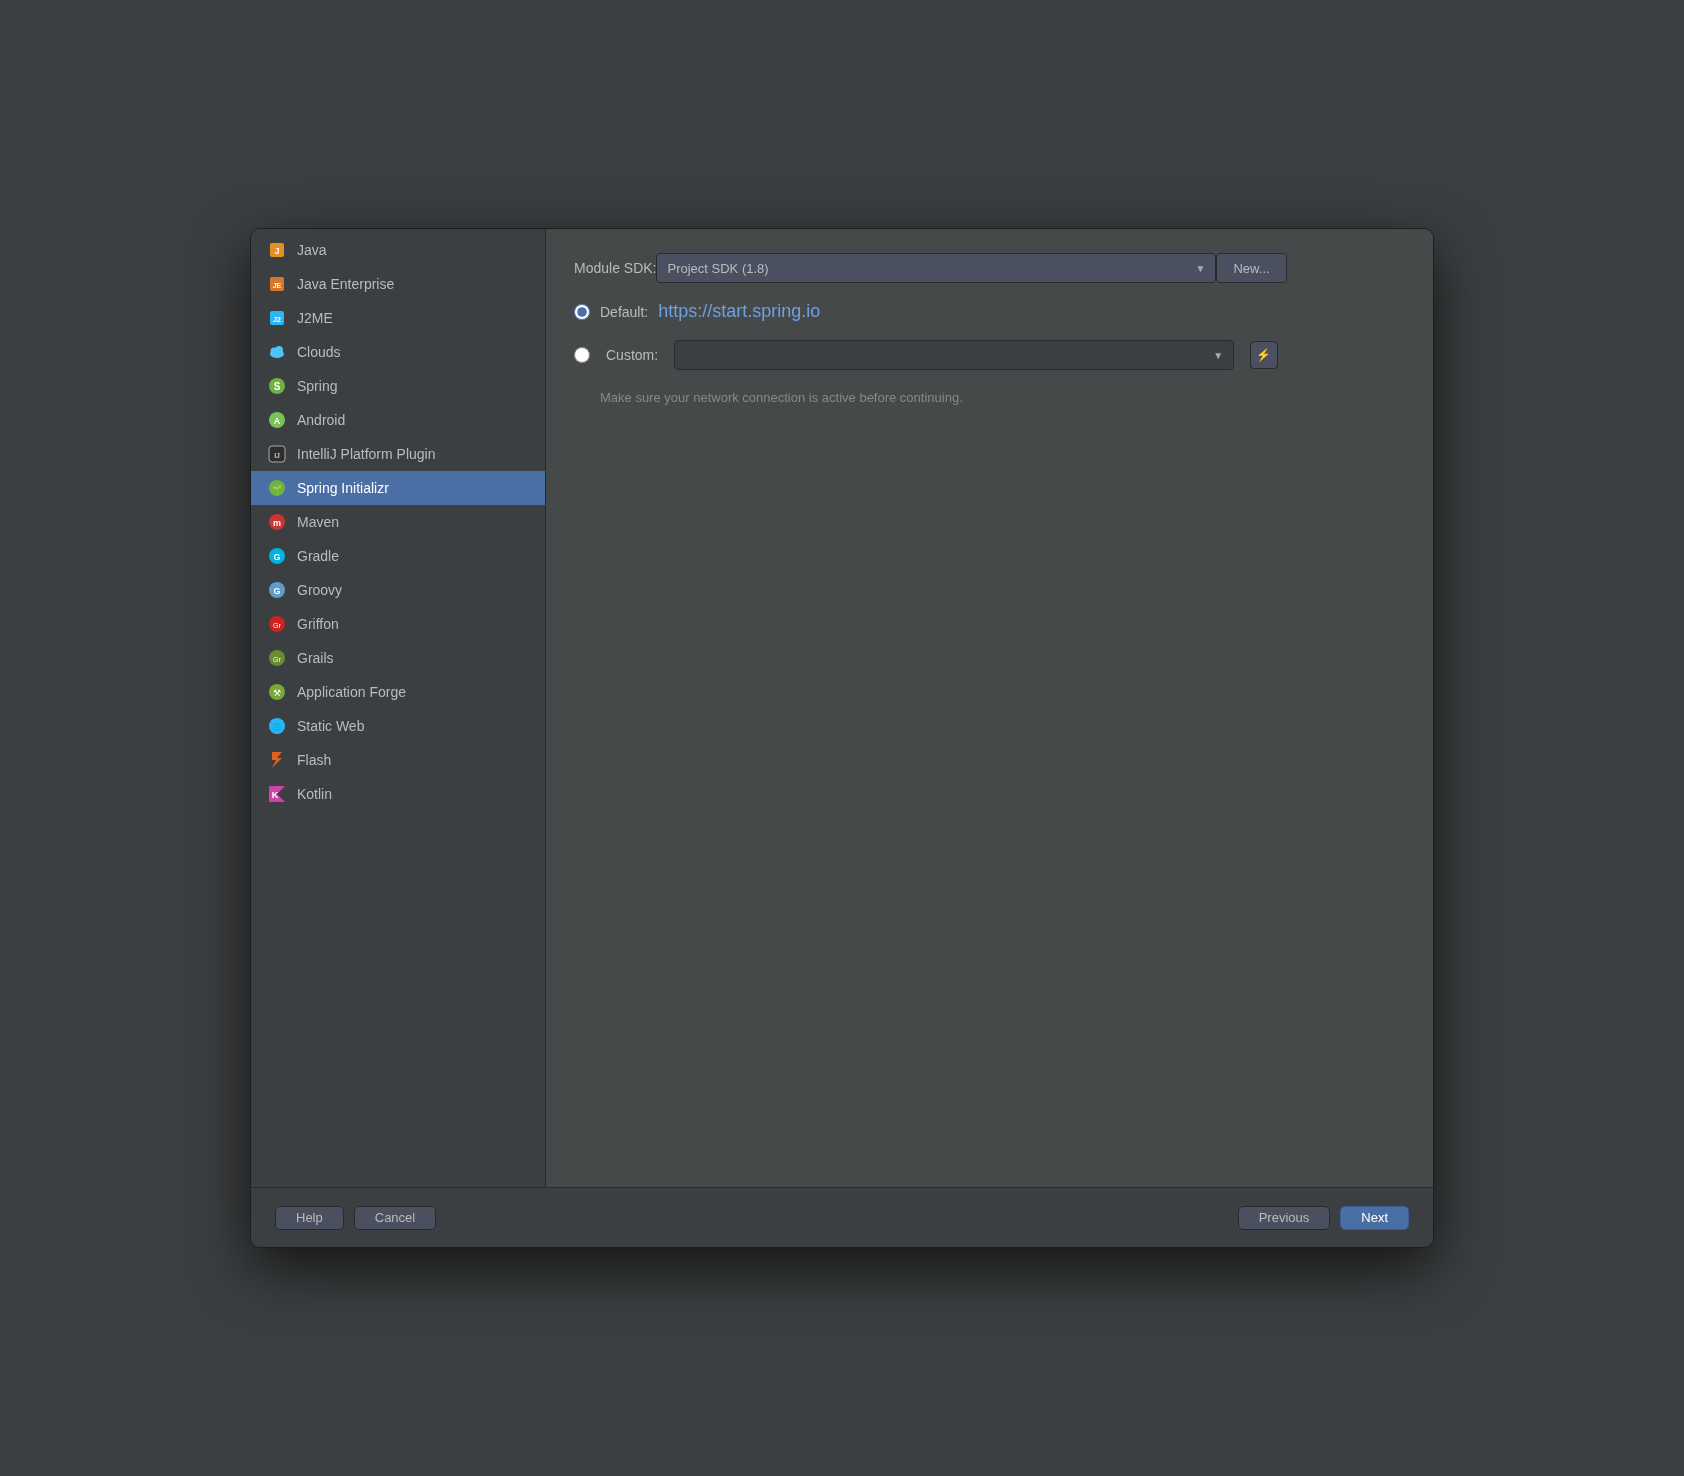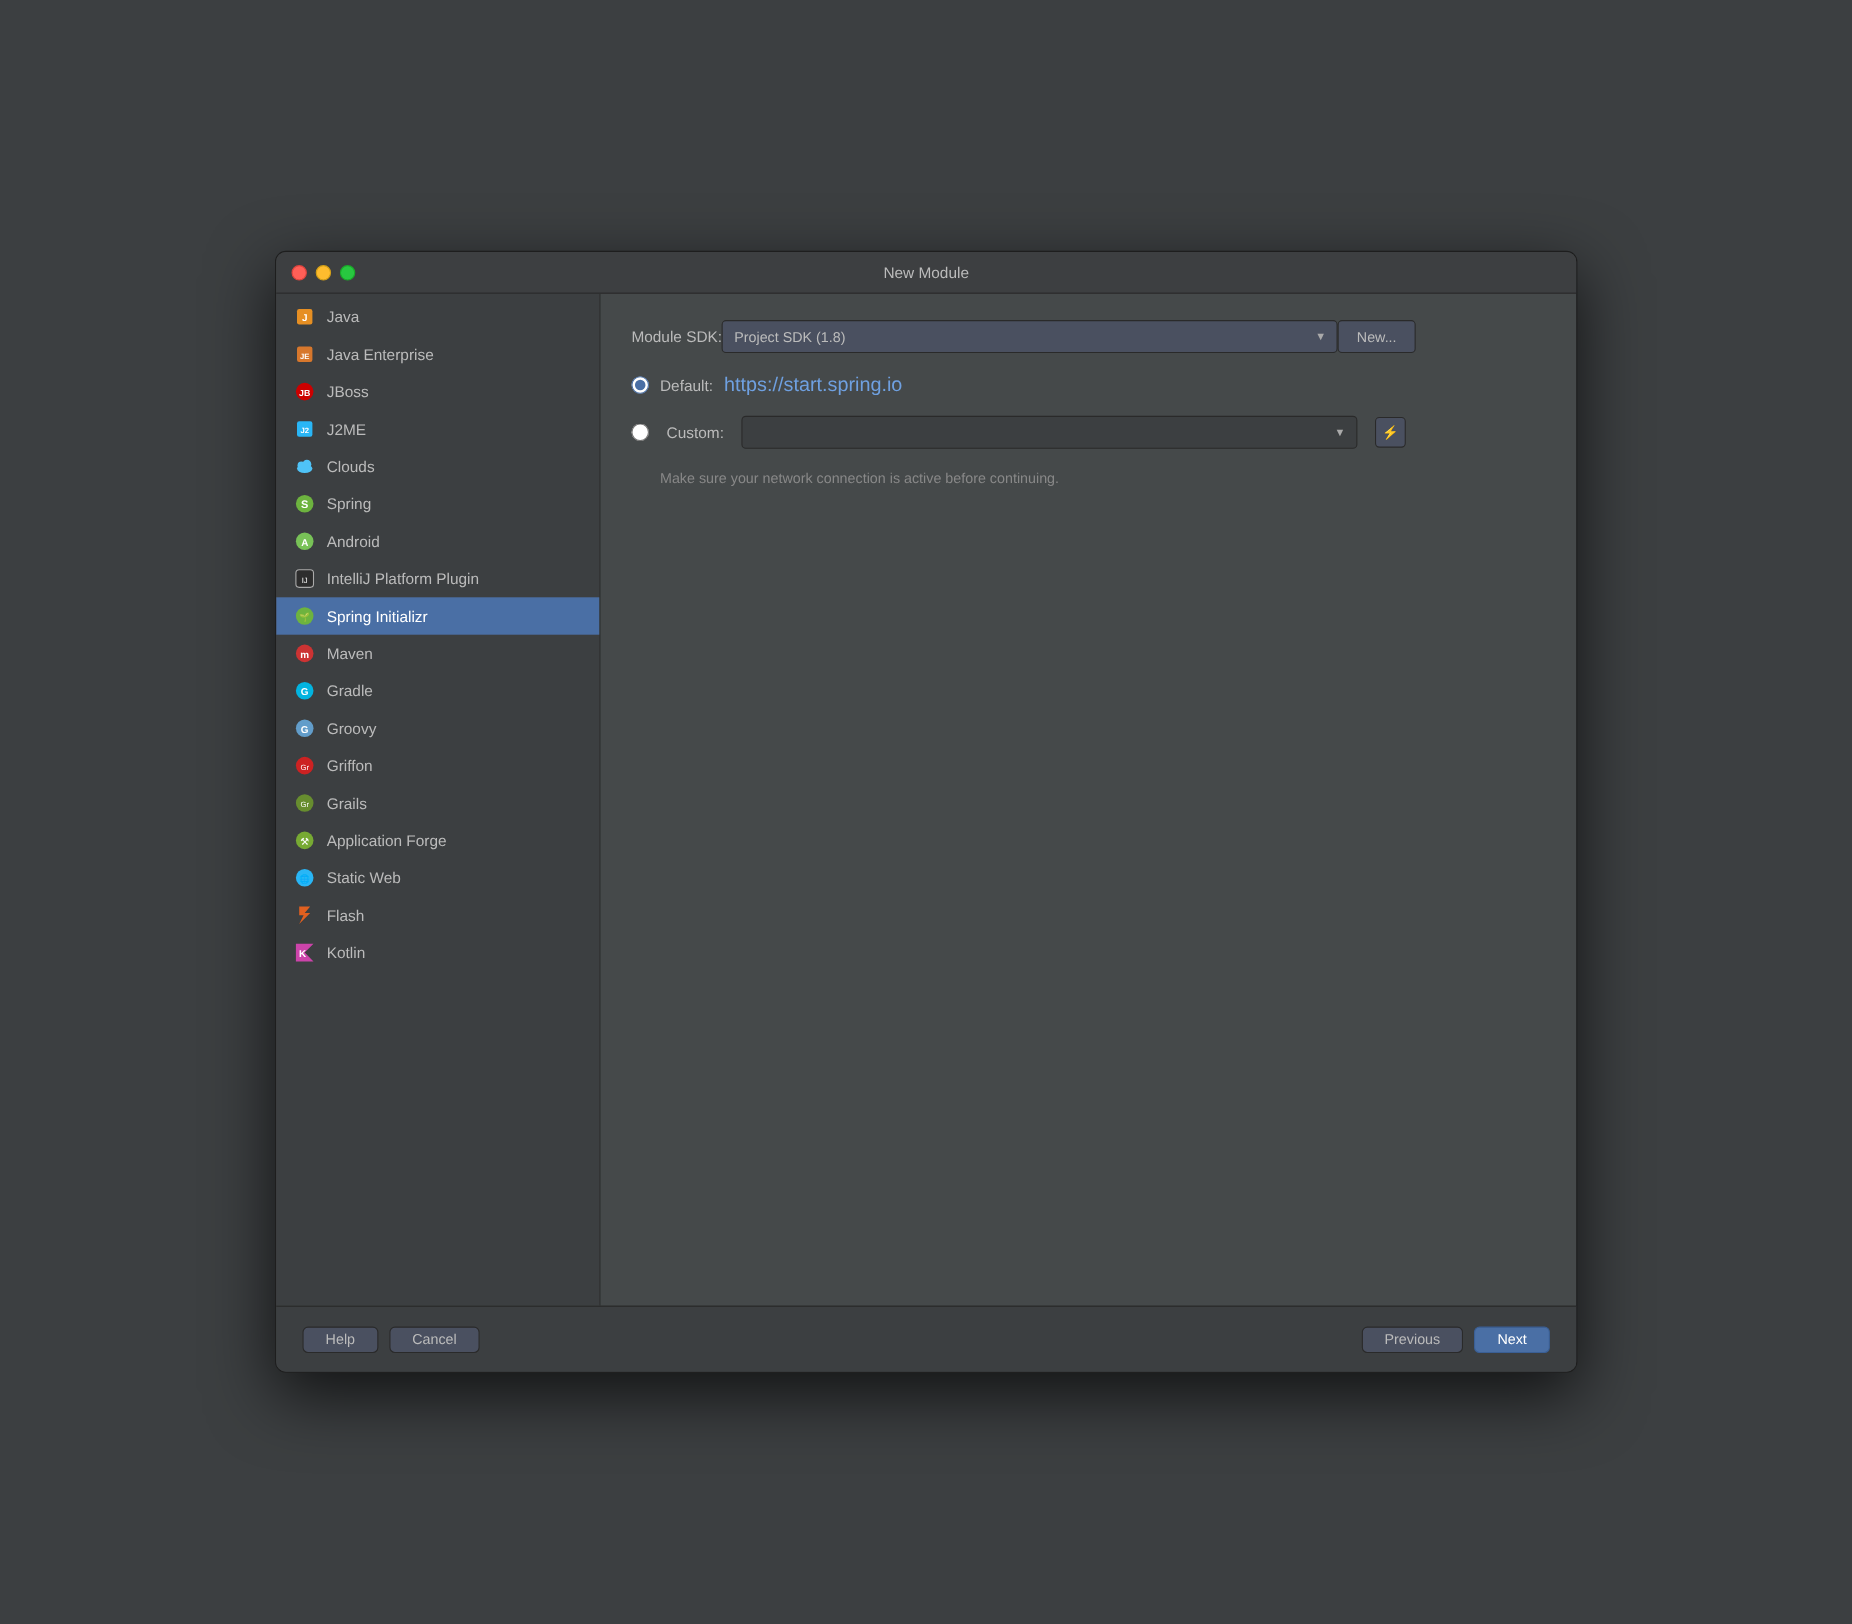--- a/index.html
+++ b/index.html
@@ -250,28 +250,20 @@
       background: #4a6fa5;
       color: #ffffff;
       border: 1px solid #3a5f95;
     }
   </style>
 </head>
 <body>
 
 <div class="window">
 
-  <div class="titlebar">
-    <div class="traffic-lights">
-      <div class="traffic-light tl-close"></div>
-      <div class="traffic-light tl-minimize"></div>
-      <div class="traffic-light tl-maximize"></div>
-    </div>
-    <span class="titlebar-title">New Module</span>
-  </div>
 
   <div class="content">
 
     <div class="sidebar" id="sidebar-container">
         <div class="sidebar-item">
           <div class="item-icon">
             <svg width="20" height="20" viewBox="0 0 20 20">
               <rect x="3" y="3" width="14" height="14" rx="2" fill="#f89820" opacity="0.9"></rect>
               <text x="10" y="14" text-anchor="middle" fill="white" font-size="9" font-weight="bold">J</text>
             </svg>
@@ -279,29 +271,20 @@
           <span>Java</span>
         </div>
         <div class="sidebar-item">
           <div class="item-icon">
             <svg width="20" height="20" viewBox="0 0 20 20">
               <rect x="3" y="3" width="14" height="14" rx="2" fill="#e87d2a" opacity="0.9"></rect>
               <text x="10" y="14" text-anchor="middle" fill="white" font-size="7" font-weight="bold">JE</text>
             </svg>
           </div>
           <span>Java Enterprise</span>
-        </div>
-        <div class="sidebar-item">
-          <div class="item-icon">
-            <svg width="20" height="20" viewBox="0 0 20 20">
-              <circle cx="10" cy="10" r="8" fill="#cc0000"></circle>
-              <text x="10" y="14" text-anchor="middle" fill="white" font-size="8" font-weight="bold">JB</text>
-            </svg>
-          </div>
-          <span>JBoss</span>
         </div>
         <div class="sidebar-item">
           <div class="item-icon">
             <svg width="20" height="20" viewBox="0 0 20 20">
               <rect x="3" y="3" width="14" height="14" rx="2" fill="#29b6f6"></rect>
               <text x="10" y="14" text-anchor="middle" fill="white" font-size="7" font-weight="bold">J2</text>
             </svg>
           </div>
           <span>J2ME</span>
         </div>

